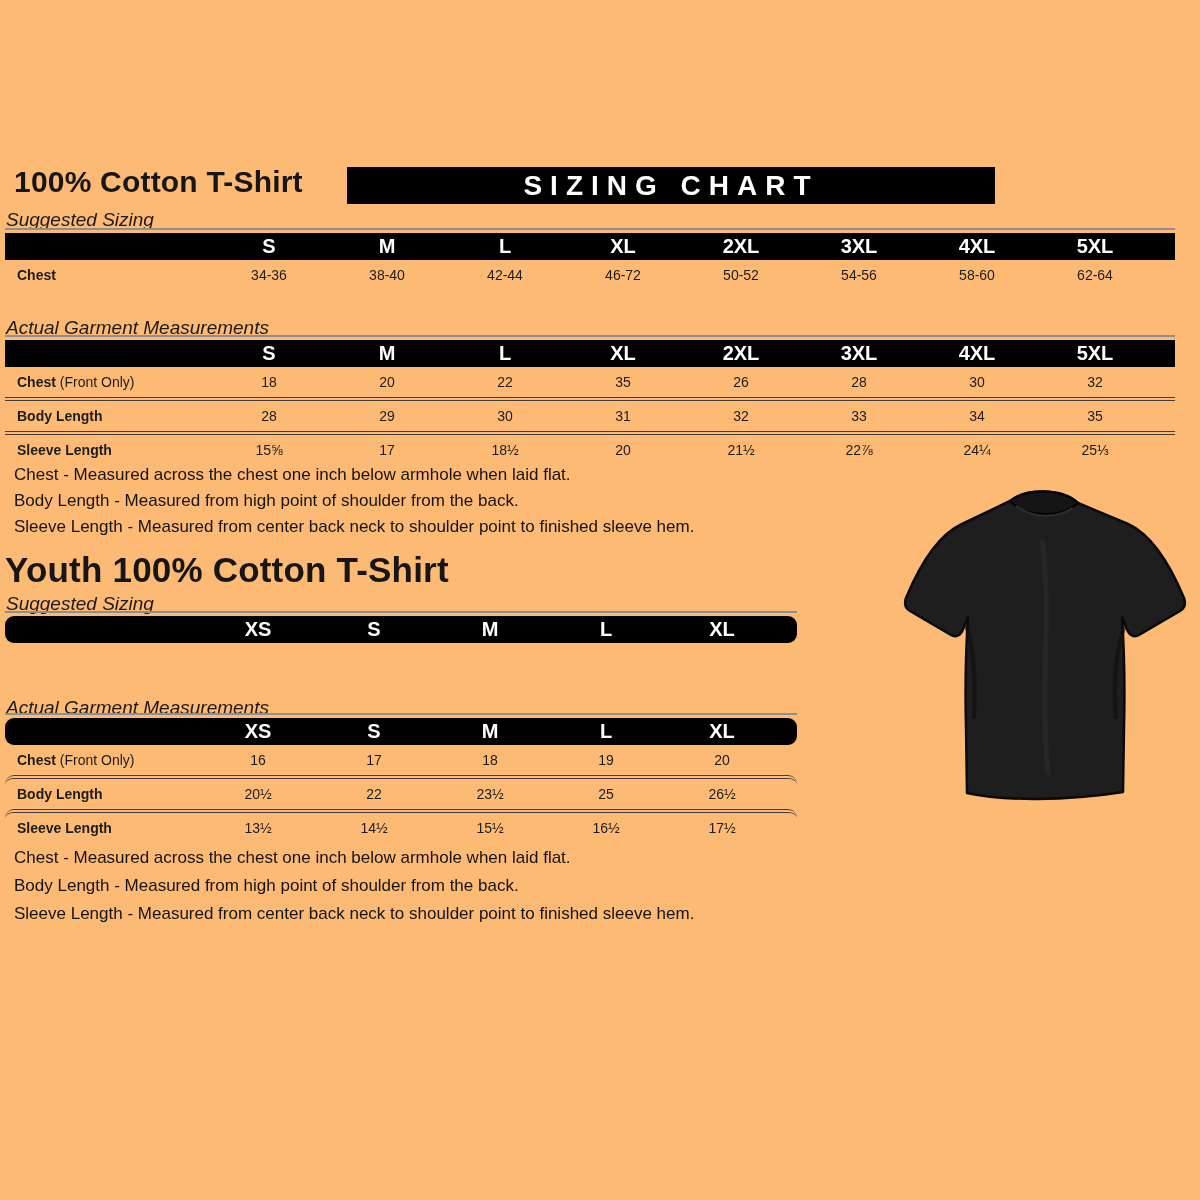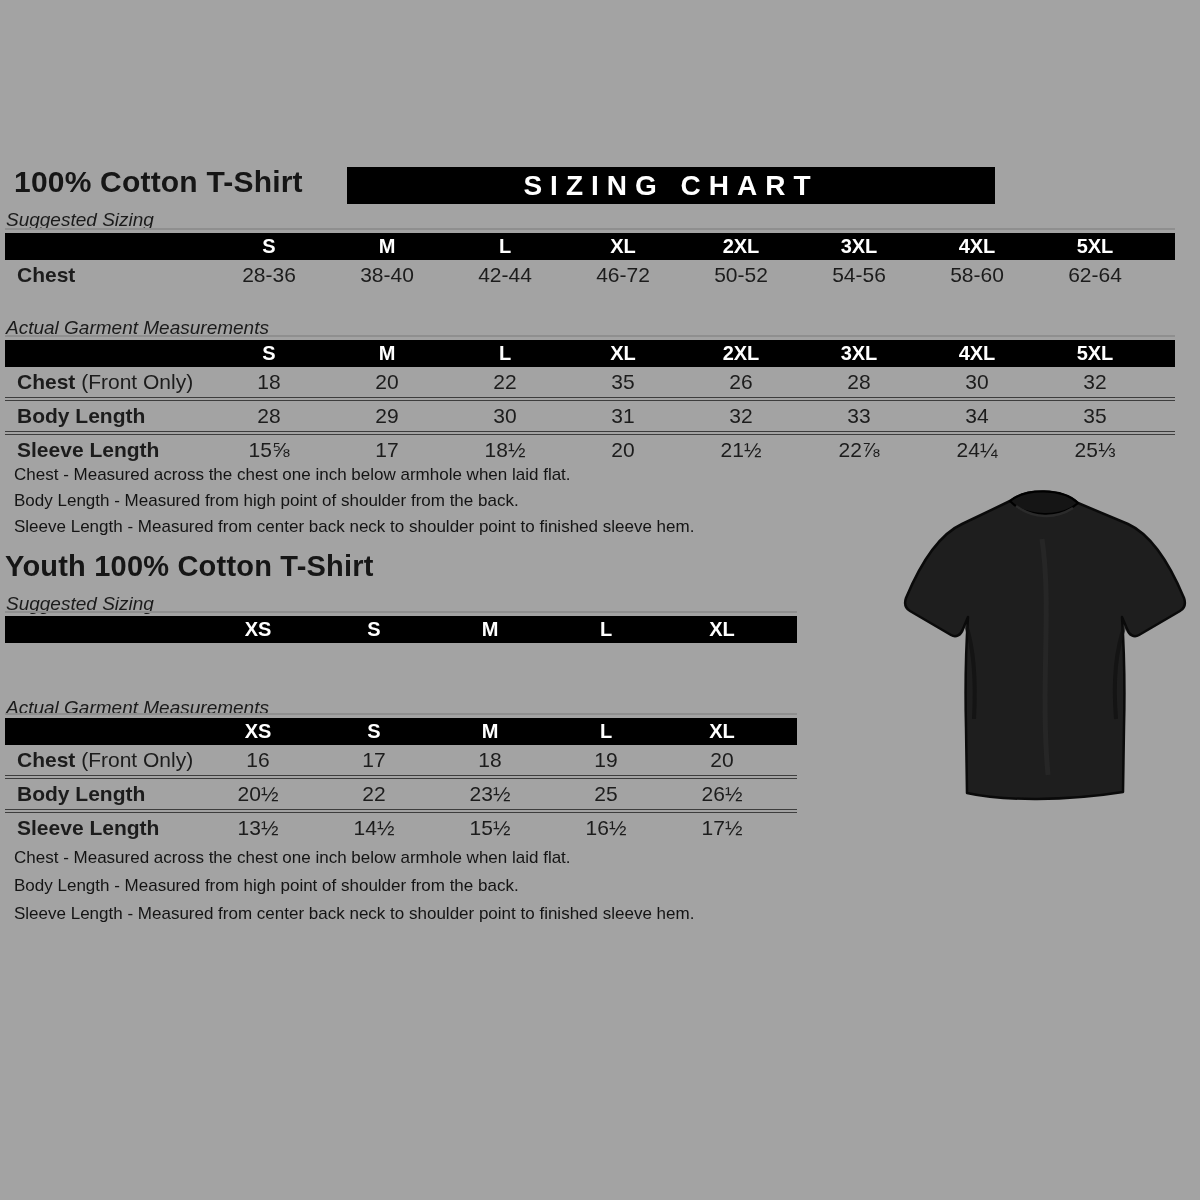--- a/index.html
+++ b/index.html
@@ -1,35 +1,35 @@
 <!DOCTYPE html>
 <html><head>
 <meta charset="utf-8">
 <style>
   html,body{margin:0;padding:0;background:#fff;}
   .canvas{
-    position:relative;width:1200px;height:1200px;background:#a3a3a3;overflow:hidden;
+    position:relative;width:1200px;height:1200px;background:#fdba74;overflow:hidden;
     font-family:"Liberation Sans", sans-serif;color:#161616;
   }
   .abs{position:absolute;}
   .main-title{font-size:30px;font-weight:700;letter-spacing:0.2px;white-space:nowrap;}
   .banner{
     display:flex;align-items:center;justify-content:center;
     background:#000;color:#fff;font-size:28px;font-weight:700;letter-spacing:8px;white-space:nowrap;
   }
   .sec-label{font-size:19px;color:#1b1b1b;white-space:nowrap;font-style:italic;}
   .tbl{border-top:2px solid #8f8f8f;padding-top:3px;}
   .tbl .hdr{
     display:grid;background:#000;color:#fff;height:27px;align-items:center;
     font-weight:700;font-size:20px;
   }
-  .tbl .row{display:grid;align-items:center;height:30px;font-size:21px;color:#1c1c1c;}
+  .tbl .row{display:grid;align-items:center;height:30px;font-size:14px;color:#1c1c1c;}
   .tbl .row ~ .row{border-top:4px double #3d3d3d;}
   .cols8 .hdr,.cols8 .row{grid-template-columns:205px repeat(8,118px);}
-  .cols5 .hdr,.cols5 .row{grid-template-columns:195px repeat(5,116px);}
+  .cols5 .hdr,.cols5 .row{grid-template-columns:195px repeat(5,116px);border-radius:9px;}
   .tbl .cell{text-align:center;white-space:nowrap;}
   .tbl .cell.label{text-align:left;padding-left:12px;}
   .tbl .cell.label b{font-weight:700;}
   .notes{font-size:17px;color:#141414;}
   .notes div{white-space:nowrap;}
   .notes-1 div{line-height:26px;}
   .notes-2 div{line-height:28px;}
 </style>
 </head>
 <body>
@@ -51,21 +51,21 @@
         <div class="cell">M</div>
         <div class="cell">L</div>
         <div class="cell">XL</div>
         <div class="cell">2XL</div>
         <div class="cell">3XL</div>
         <div class="cell">4XL</div>
         <div class="cell">5XL</div>
       </div>
       <div class="row">
         <div class="cell label"><b>Chest</b></div>
-        <div class="cell">28-36</div>
+        <div class="cell">34-36</div>
         <div class="cell">38-40</div>
         <div class="cell">42-44</div>
         <div class="cell">46-72</div>
         <div class="cell">50-52</div>
         <div class="cell">54-56</div>
         <div class="cell">58-60</div>
         <div class="cell">62-64</div>
       </div>
     </div>
 
@@ -117,21 +117,21 @@
         <div class="cell">25⅓</div>
       </div>
     </div>
 
   <div class="abs notes notes-1" style="left:14px;top:462px;">
       <div>Chest - Measured across the chest one inch below armhole when laid flat.</div>
       <div>Body Length - Measured from high point of shoulder from the back.</div>
       <div>Sleeve Length - Measured from center back neck to shoulder point to finished sleeve hem.</div>
     </div>
 
-  <div class="abs main-title" style="left:5px;top:550px;font-size:29px;">Youth 100% Cotton T-Shirt</div>
+  <div class="abs main-title" style="left:5px;top:550px;font-size:35px;">Youth 100% Cotton T-Shirt</div>
 
   <div class="abs sec-label" style="left:6px;top:593px;">Suggested Sizing</div>
 
   <div class="abs tbl cols5" style="left:5px;top:611px;width:792px;">
       <div class="hdr">
         <div class="cell label"></div>
         <div class="cell">XS</div>
         <div class="cell">S</div>
         <div class="cell">M</div>
         <div class="cell">L</div>

